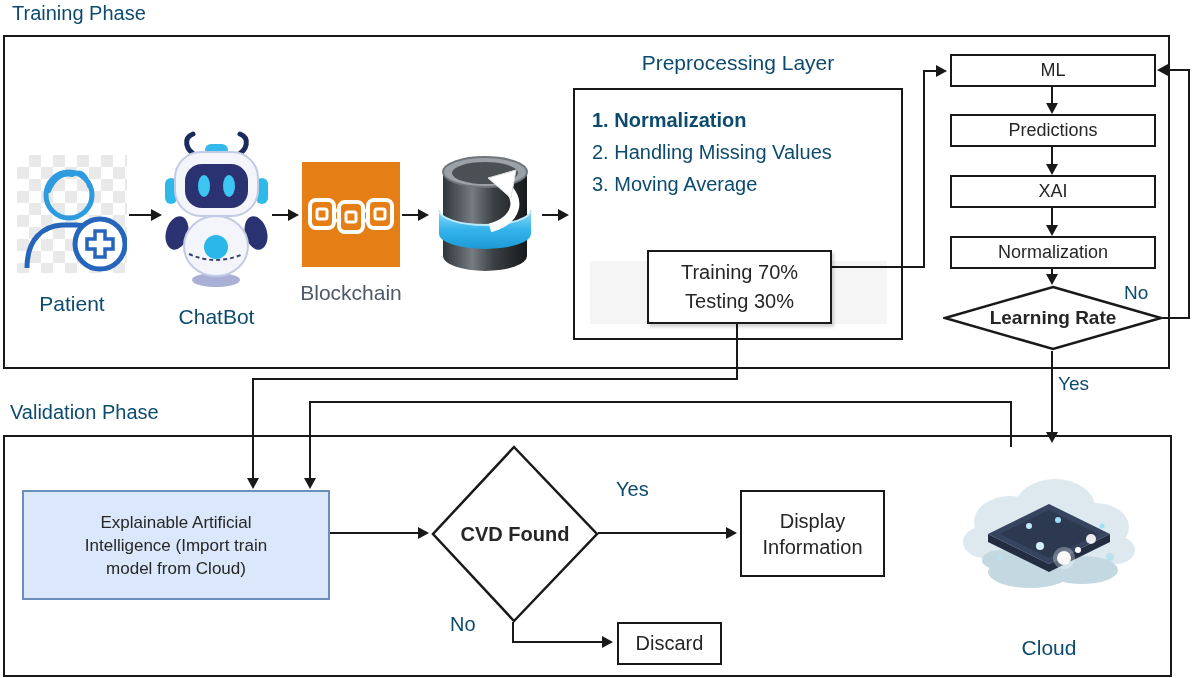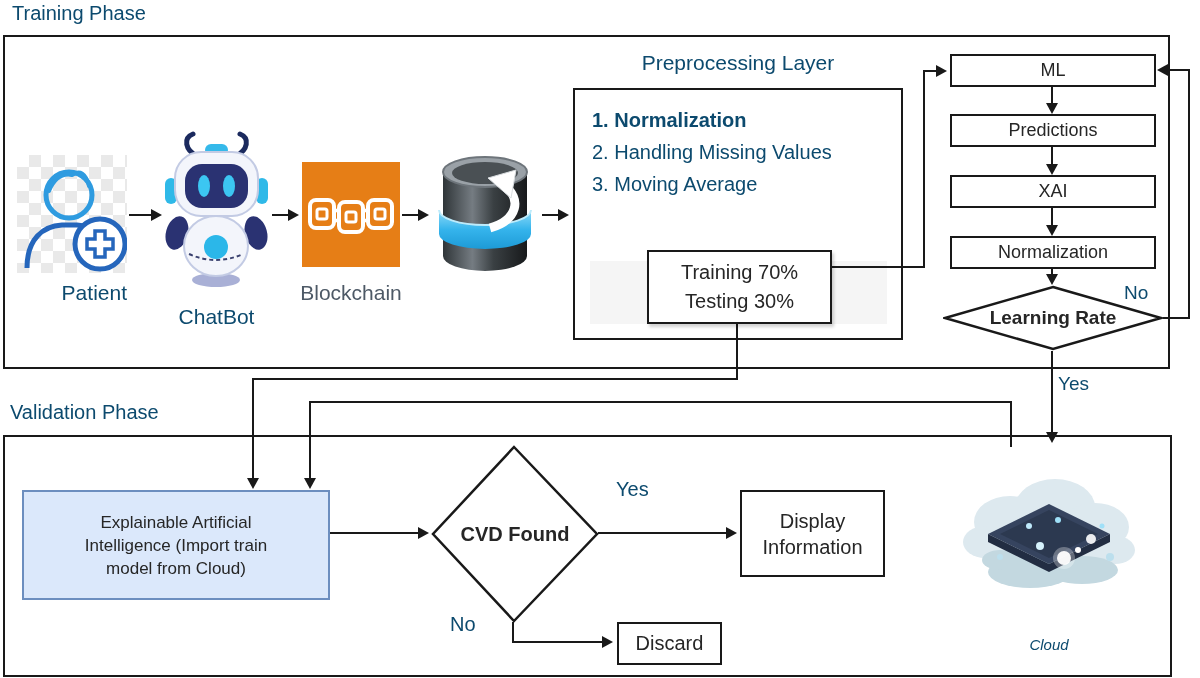--- a/index.html
+++ b/index.html
@@ -95,21 +95,21 @@
 
   <div class="abs checker" style="left:17px;top:155px;width:110px;height:118px;">
     <svg width="110" height="118" viewBox="0 0 110 118">
       <circle cx="52" cy="40" r="23" fill="none" stroke="#2e9be0" stroke-width="5"></circle>
       <path d="M32,36 Q40,17 55,20 Q67,12 72,31" fill="none" stroke="#2e9be0" stroke-width="4" stroke-linecap="round"></path>
       <path d="M10,113 C10,84 26,71 45,70 L60,70 C79,71 94,84 94,110" fill="none" stroke="#2566bc" stroke-width="5"></path>
       <circle cx="83" cy="89" r="25" fill="#ffffff" stroke="#2566bc" stroke-width="5"></circle>
       <path d="M78,76 h10 v8 h8 v10 h-8 v8 h-10 v-8 h-8 v-10 h8 z" fill="none" stroke="#2566bc" stroke-width="3.5"></path>
     </svg>
   </div>
-  <div class="lbl" style="left:17px;top:281px;width:110px;text-align:right;font-size:21px;">Patient</div>
+  <div class="lbl" style="left:17px;top:292px;width:110px;text-align:center;font-size:21px;">Patient</div>
 
   <div class="abs" style="left:163px;top:130px;width:107px;height:158px;">
     <svg width="107" height="158" viewBox="0 0 107 158">
       <path d="M34,26 C22,20 20,8 30,4" fill="none" stroke="#1b2a5e" stroke-width="5" stroke-linecap="round"></path>
       <path d="M73,26 C85,20 87,8 77,4" fill="none" stroke="#1b2a5e" stroke-width="5" stroke-linecap="round"></path>
       <rect x="42" y="14" width="23" height="12" rx="6" fill="#35b9ea"></rect>
       <rect x="2" y="48" width="12" height="26" rx="6" fill="#2fb9e8"></rect>
       <rect x="93" y="48" width="12" height="26" rx="6" fill="#2fb9e8"></rect>
       <rect x="12" y="22" width="83" height="64" rx="26" fill="#f3f5fb" stroke="#c3cbe4" stroke-width="2"></rect>
       <rect x="22" y="34" width="63" height="44" rx="17" fill="#2a3272"></rect>
@@ -225,15 +225,15 @@
       <circle cx="131" cy="77" r="5" fill="#ffffff" opacity="0.9"></circle>
       <circle cx="69" cy="64" r="3" fill="#bfe9fa"></circle>
         <circle cx="98" cy="58" r="3" fill="#9fe0f8"></circle>
       <circle cx="118" cy="88" r="3" fill="#ffffff"></circle>
         <circle cx="80" cy="84" r="4" fill="#d6f2fc"></circle>
       <circle cx="142" cy="64" r="2.5" fill="#9fe0f8"></circle>
         <circle cx="40" cy="95" r="3" fill="#bcdfed"></circle>
       <circle cx="150" cy="95" r="4" fill="#bcdfed"></circle>
     </svg>
   </div>
-  <div class="lbl" style="left:960px;top:636px;width:178px;text-align:center;font-size:15px;font-style:italic;">Cloud</div>
+  <div class="lbl" style="left:960px;top:636px;width:178px;text-align:center;font-size:21px;">Cloud</div>
 
 </div>
 
 </body></html>

